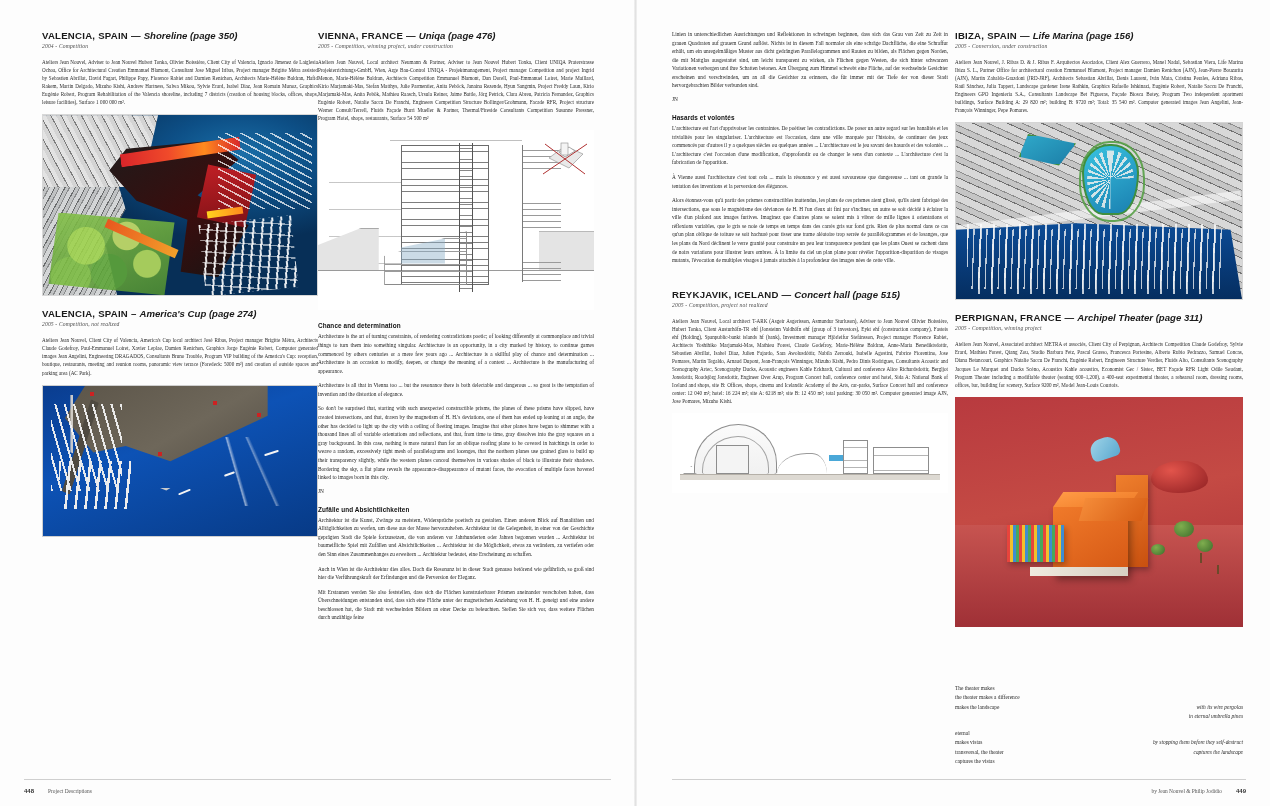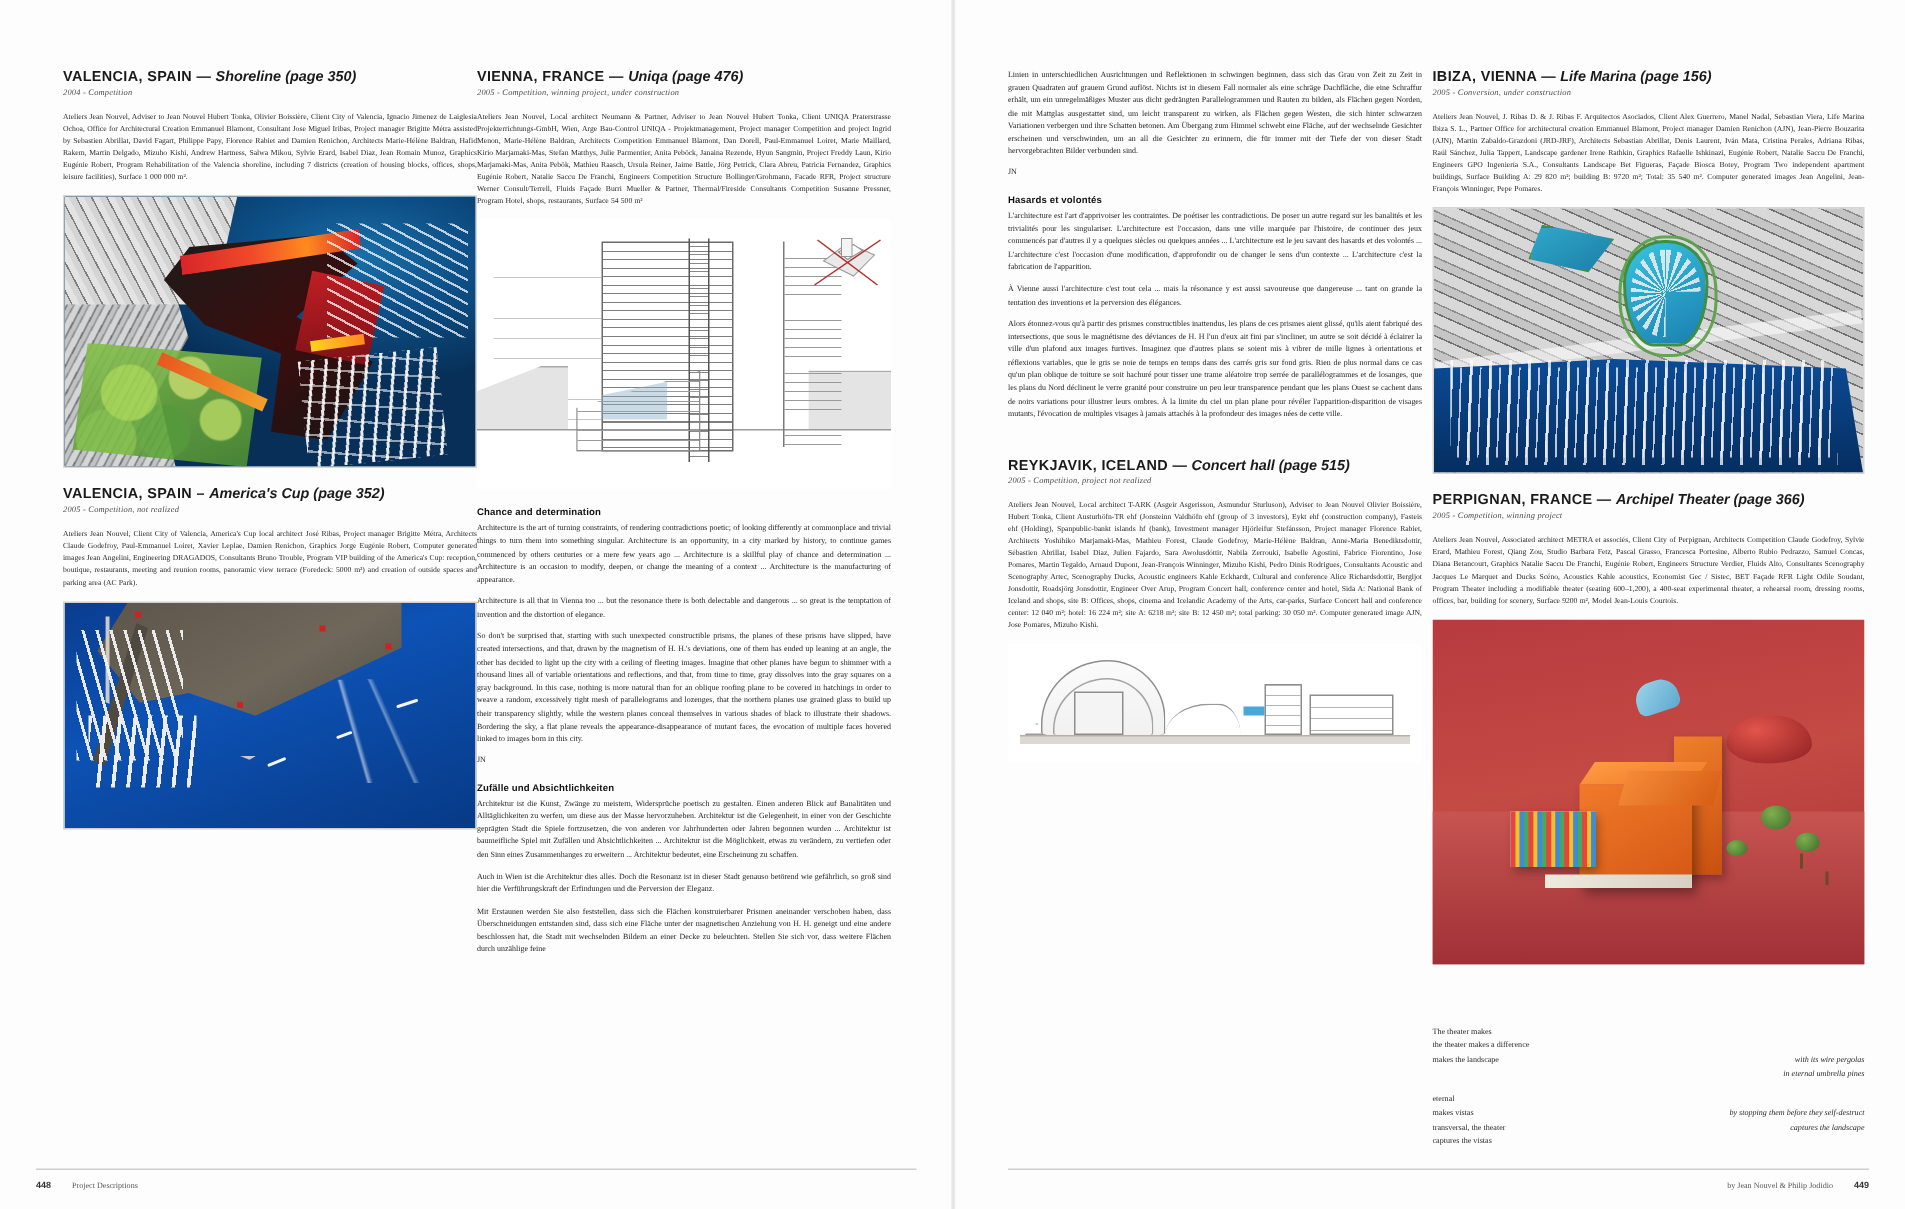--- a/index.html
+++ b/index.html
@@ -24,21 +24,21 @@
   #page-right { left: 635px; width: 635px; }
 
   .gutter {
     position: absolute; left: 634px; top: 0;
     width: 3px; height: 806px;
     background: linear-gradient(to right,#f3f3f3,#e2e2e2,#f3f3f3);
   }
 
   .col {
     position: absolute;
-    top: 46px;
+    top: 30px;
     width: 276px;
   }
   #col1 { left: 42px; }
   #col2 { left: 318px; }
   #col3 { left: 672px; }
   #col4 { left: 955px; width: 288px; }
 
   
   .proj-title {
     font-family: "Liberation Sans", "DejaVu Sans", sans-serif;
@@ -480,21 +480,21 @@
       <div class="v-red3"></div>
       <div class="v-docks"></div>
       <div class="v-blocks"></div>
       <div class="v-yellow"></div>
     </div>
 
     <div>
       <div class="proj-title">
         <span>VALENCIA, SPAIN</span>
         <span>–</span>
-        <span class="ital">America's Cup (page 352)</span>
+        <span class="ital">America's Cup (page 274)</span>
       </div>
       <div class="proj-sub">2005 - Competition, not realized</div>
       <div class="credits">Ateliers Jean Nouvel, Client City of Valencia, America's Cup local architect José Ribas, Project manager Brigitte Métra, Architects Claude Godefroy, Paul-Emmanuel Loiret, Xavier Leplae, Damien Renichon, Graphics Jorge Eugénie Robert, Computer generated images Jean Angelini, Engineering DRAGADOS, Consultants Bruno Trouble, Program VIP building of the America's Cup: reception, boutique, restaurants, meeting and reunion rooms, panoramic view terrace (Foredeck: 5000 m²) and creation of outside spaces and parking area (AC Park).</div>
     </div>
 
     <div class="fig aerial-cup">
       <div class="bg"></div>
       <div class="c-quay"></div>
       <div class="c-quayedge"></div>
       <div class="c-pier"></div>
@@ -597,21 +597,21 @@
       <div class="rk-blockA"></div>
       <div class="rk-blockB"></div>
       <div class="rk-ground"></div>
     </div>
   </div>
 
   <div class="col" id="col4">
 
     <div>
       <div class="proj-title">
-        <span>IBIZA, VIENNA</span>
+        <span>IBIZA, SPAIN</span>
         <span>—</span>
         <span class="ital">Life Marina (page 156)</span>
       </div>
       <div class="proj-sub">2005 - Conversion, under construction</div>
       <div class="credits">Ateliers Jean Nouvel, J. Ribas D. &amp; J. Ribas F. Arquitectos Asociados, Client Alex Guerrero, Manel Nadal, Sebastian Viera, Life Marina Ibiza S. L., Partner Office for architectural creation Emmanuel Blamont, Project manager Damien Renichon (AJN), Jean-Pierre Bouzarita (AJN), Martin Zabaldo-Grazdoni (JRD-JRF), Architects Sebastian Abrillat, Denis Laurent, Iván Mata, Cristina Perales, Adriana Ribas, Raúl Sánchez, Julia Tappert, Landscape gardener Irene Rathkin, Graphics Rafaelle Ishkinazi, Eugénie Robert, Natalie Saccu De Franchi, Engineers GPO Ingeniería S.A., Consultants Landscape Bet Figueras, Façade Biosca Botey, Program Two independent apartment buildings, Surface Building A: 29 820 m²; building B: 9720 m²; Total: 35 540 m². Computer generated images Jean Angelini, Jean-François Winninger, Pepe Pomares.</div>
     </div>
 
     <div class="fig aerial-ibiza">
       <div class="bg"></div>
       <div class="ib-road"></div>
@@ -622,21 +622,21 @@
         </div>
       <div class="ib-harbor"></div>
       <div class="ib-pontoons"></div>
       <div class="ib-boats"></div>
     </div>
 
     <div>
       <div class="proj-title">
         <span>PERPIGNAN, FRANCE</span>
         <span>—</span>
-        <span class="ital">Archipel Theater (page 366)</span>
+        <span class="ital">Archipel Theater (page 311)</span>
       </div>
       <div class="proj-sub">2005 - Competition, winning project</div>
       <div class="credits">Ateliers Jean Nouvel, Associated architect METRA et associés, Client City of Perpignan, Architects Competition Claude Godefroy, Sylvie Erard, Mathieu Forest, Qiang Zou, Studio Barbara Fetz, Pascal Grasso, Francesca Portesine, Alberto Rubio Pedrazzo, Samuel Concas, Diana Betancourt, Graphics Natalie Saccu De Franchi, Eugénie Robert, Engineers Structure Verdier, Fluids Alto, Consultants Scenography Jacques Le Marquet and Ducks Scéno, Acoustics Kahle acoustics, Economist Gec / Sistec, BET Façade RFR Light Odile Soudant, Program Theater including a modifiable theater (seating 600–1,200), a 400-seat experimental theater, a rehearsal room, dressing rooms, offices, bar, building for scenery, Surface 9200 m², Model Jean-Louis Courtois.</div>
     </div>
 
     <div class="fig model-perpignan">
       <div class="bg"></div>
       <div class="mp-table"></div>
       <div class="mp-redblob"></div>
       <div class="mp-blue"></div>

